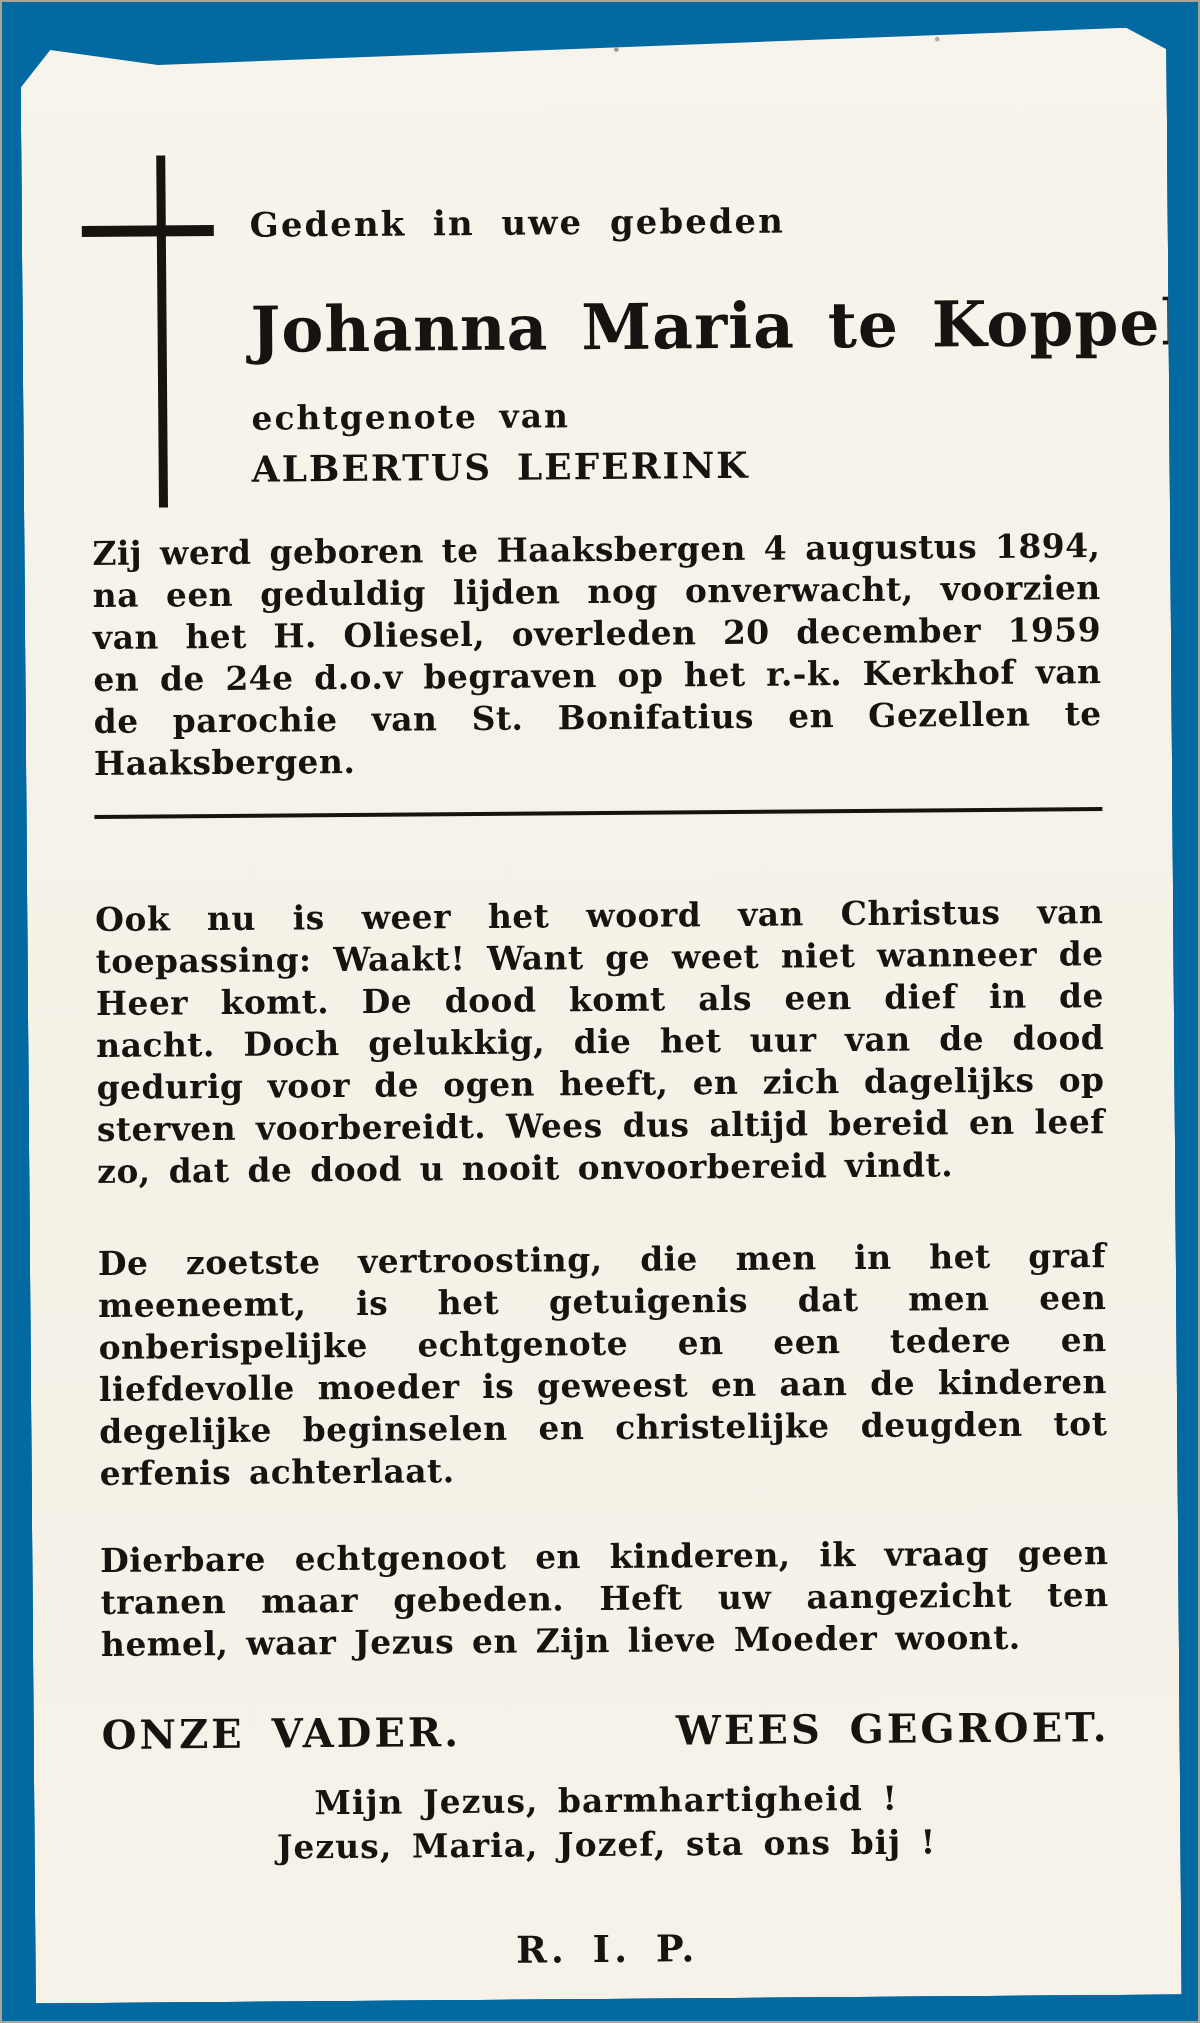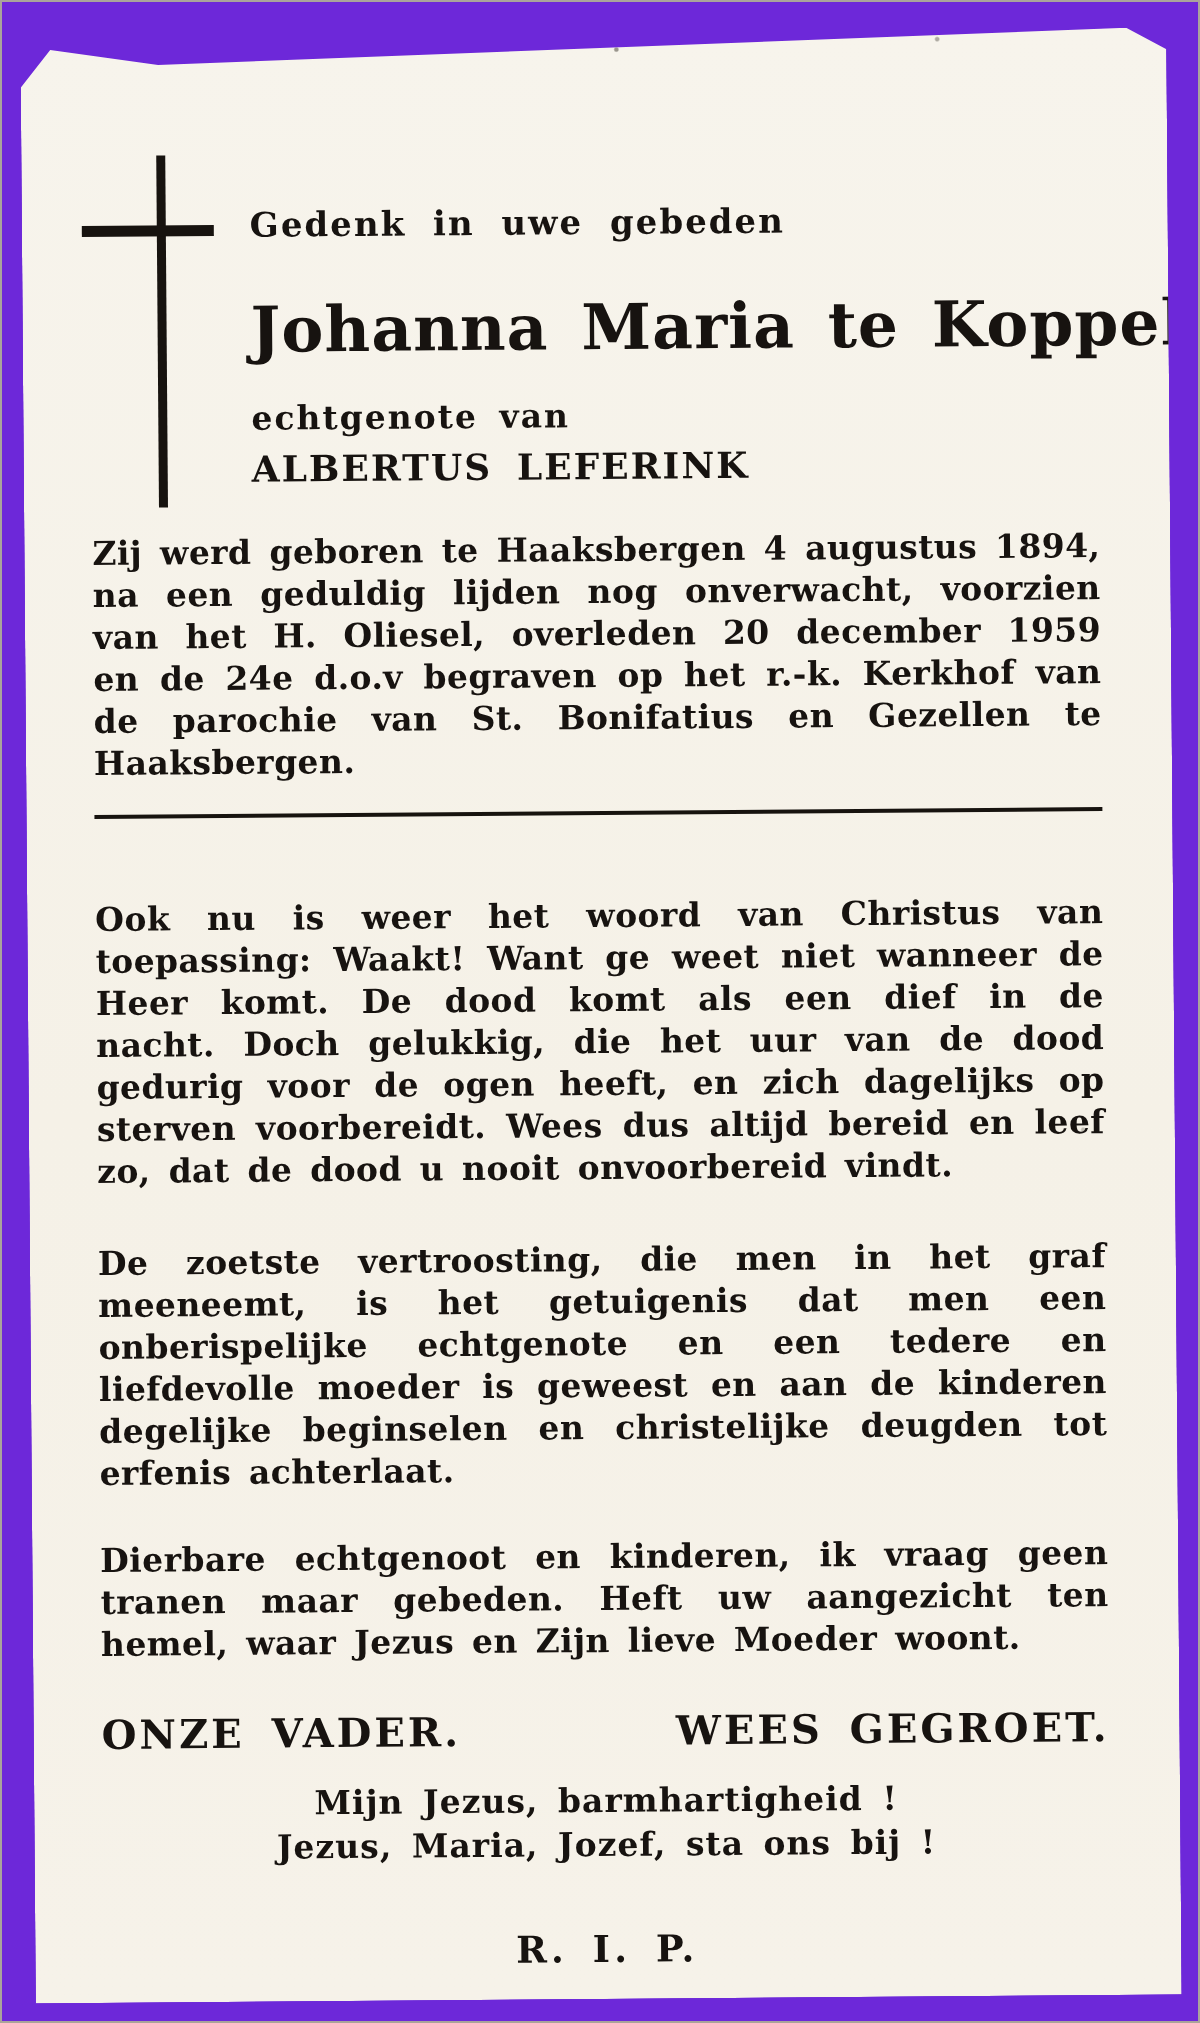--- a/index.html
+++ b/index.html
@@ -5,21 +5,21 @@
   html, body {
     margin: 0;
     padding: 0;
     background: #ffffff;
   }
   .scan {
     position: relative;
     width: 1200px;
     height: 2023px;
     box-sizing: border-box;
-    background: #6d28d9;
+    background: #0369a1;
     border: 2px solid #aaa49b;
     overflow: hidden;
     font-family: "DejaVu Serif", "Liberation Serif", serif;
   }
   .card {
     position: absolute;
     left: 26px;
     right: 24px;
     top: 30px;
     bottom: 22px;

